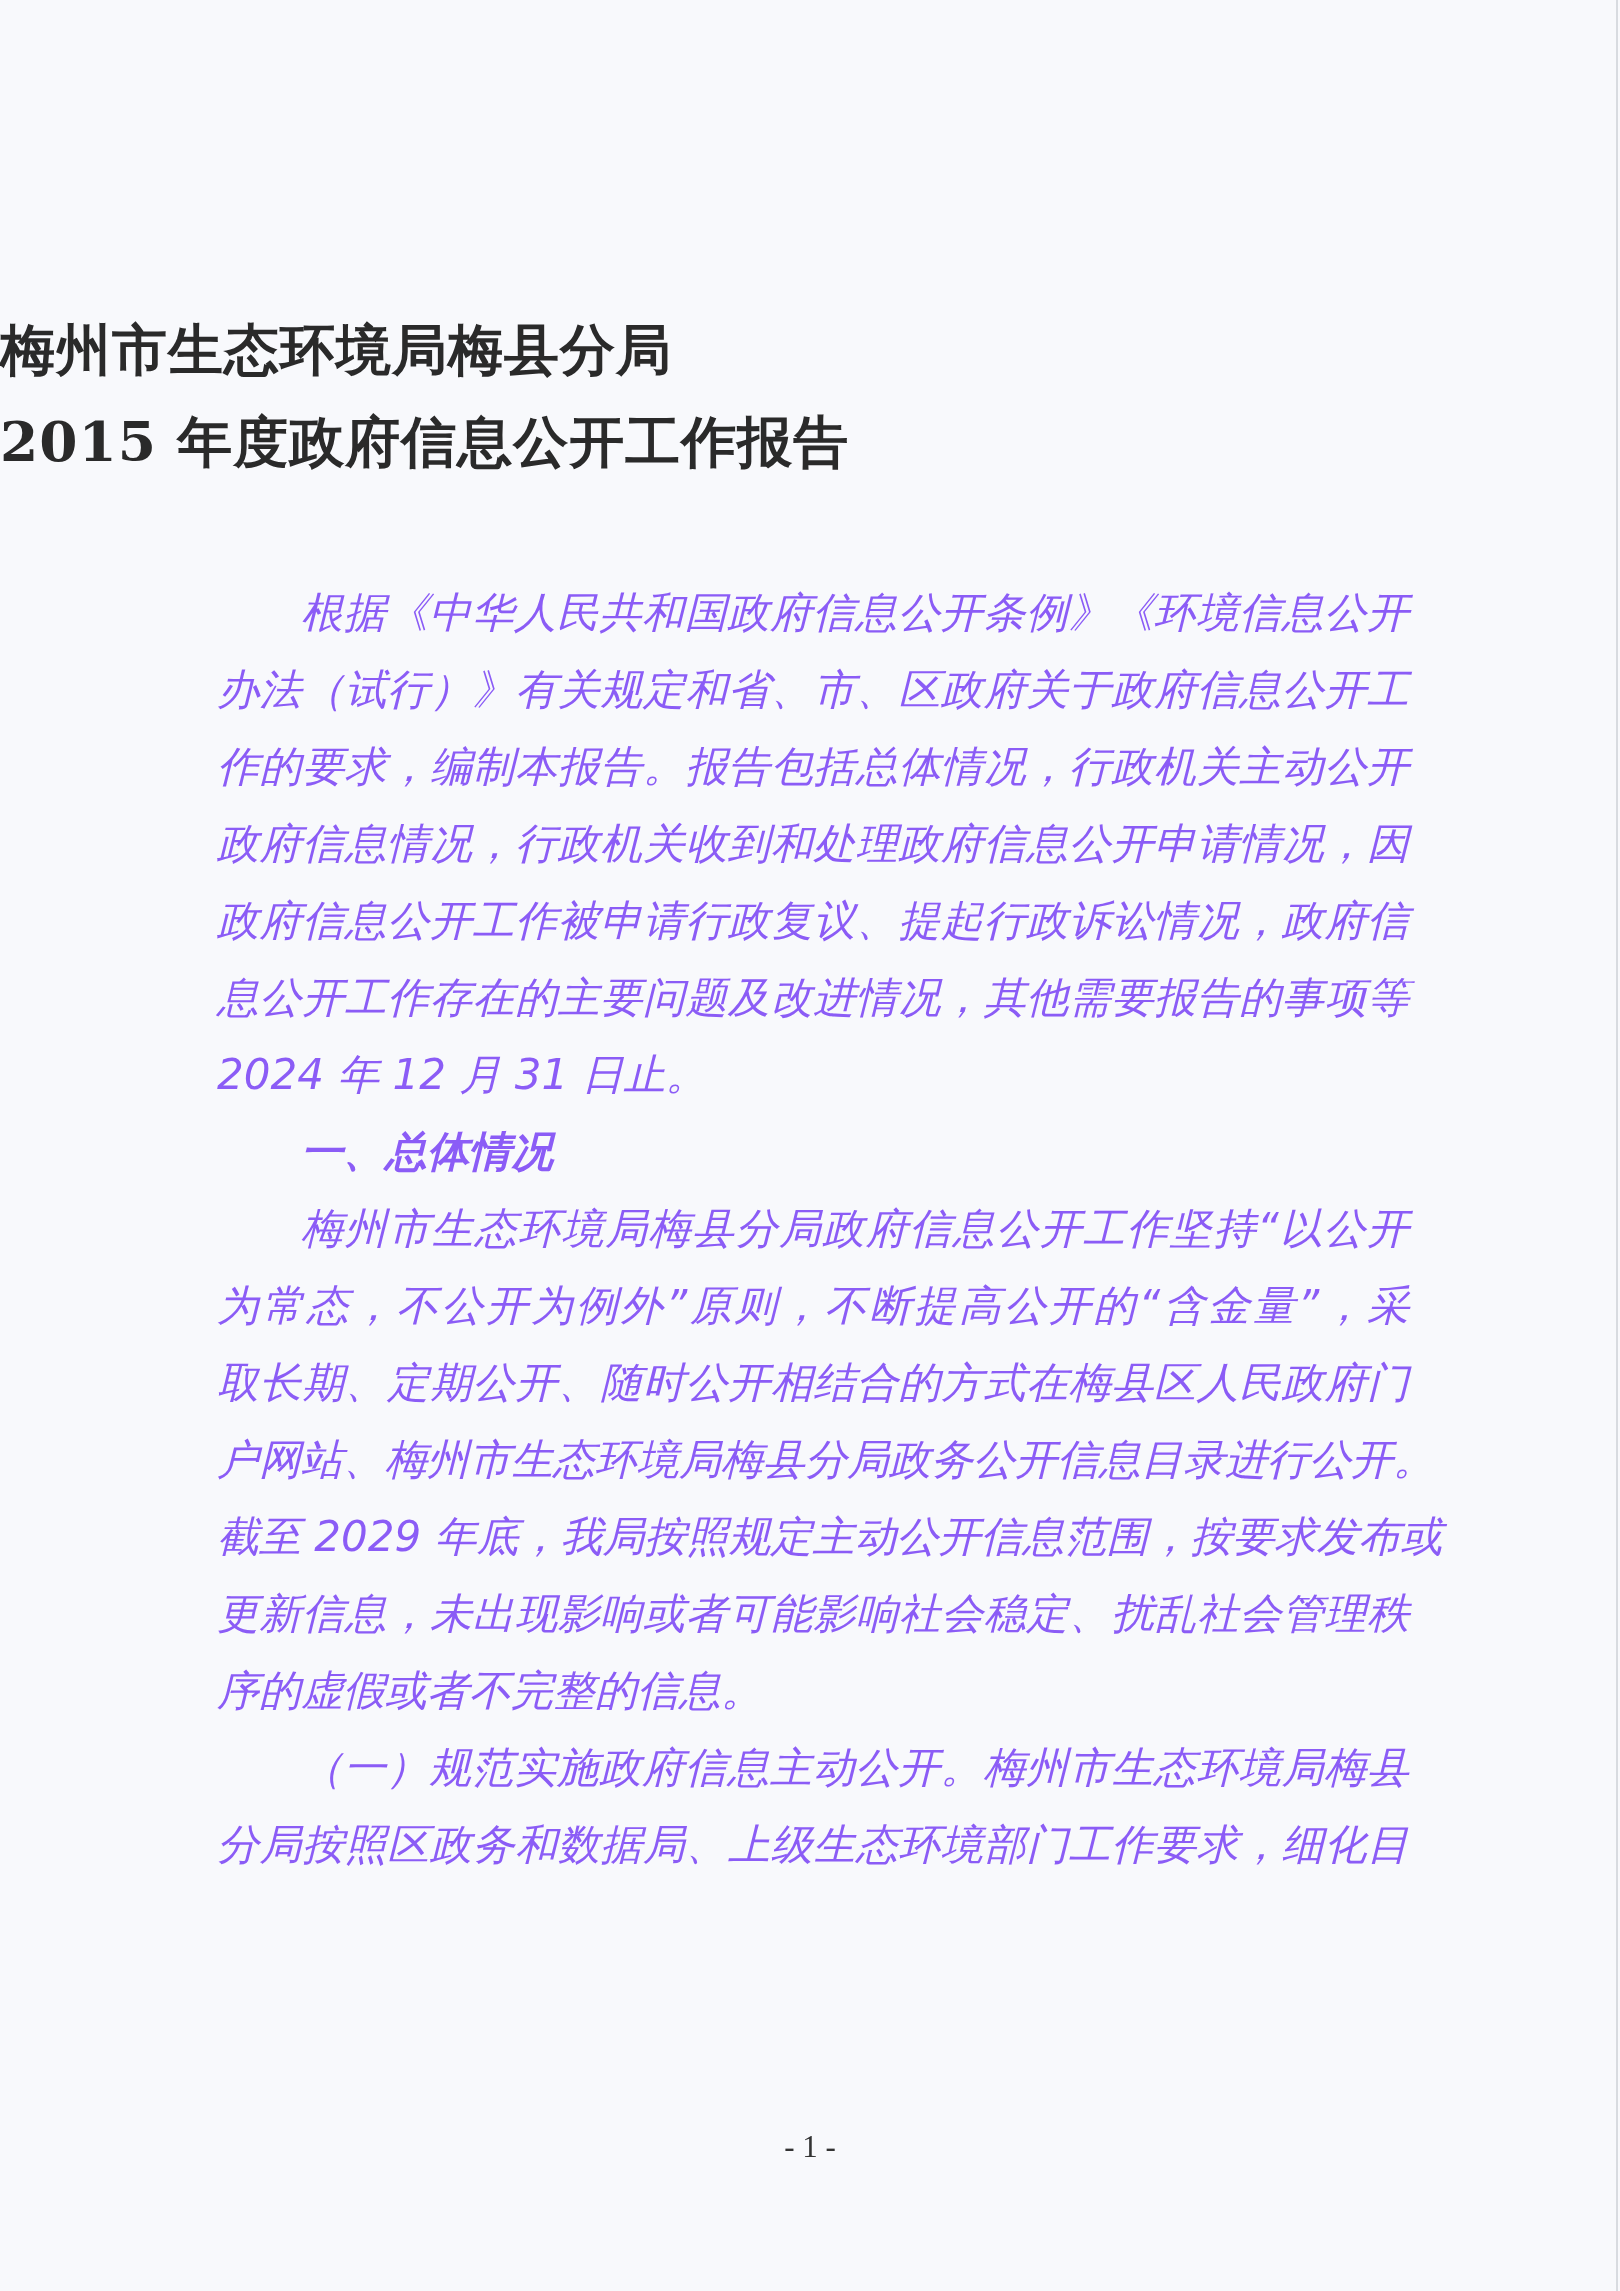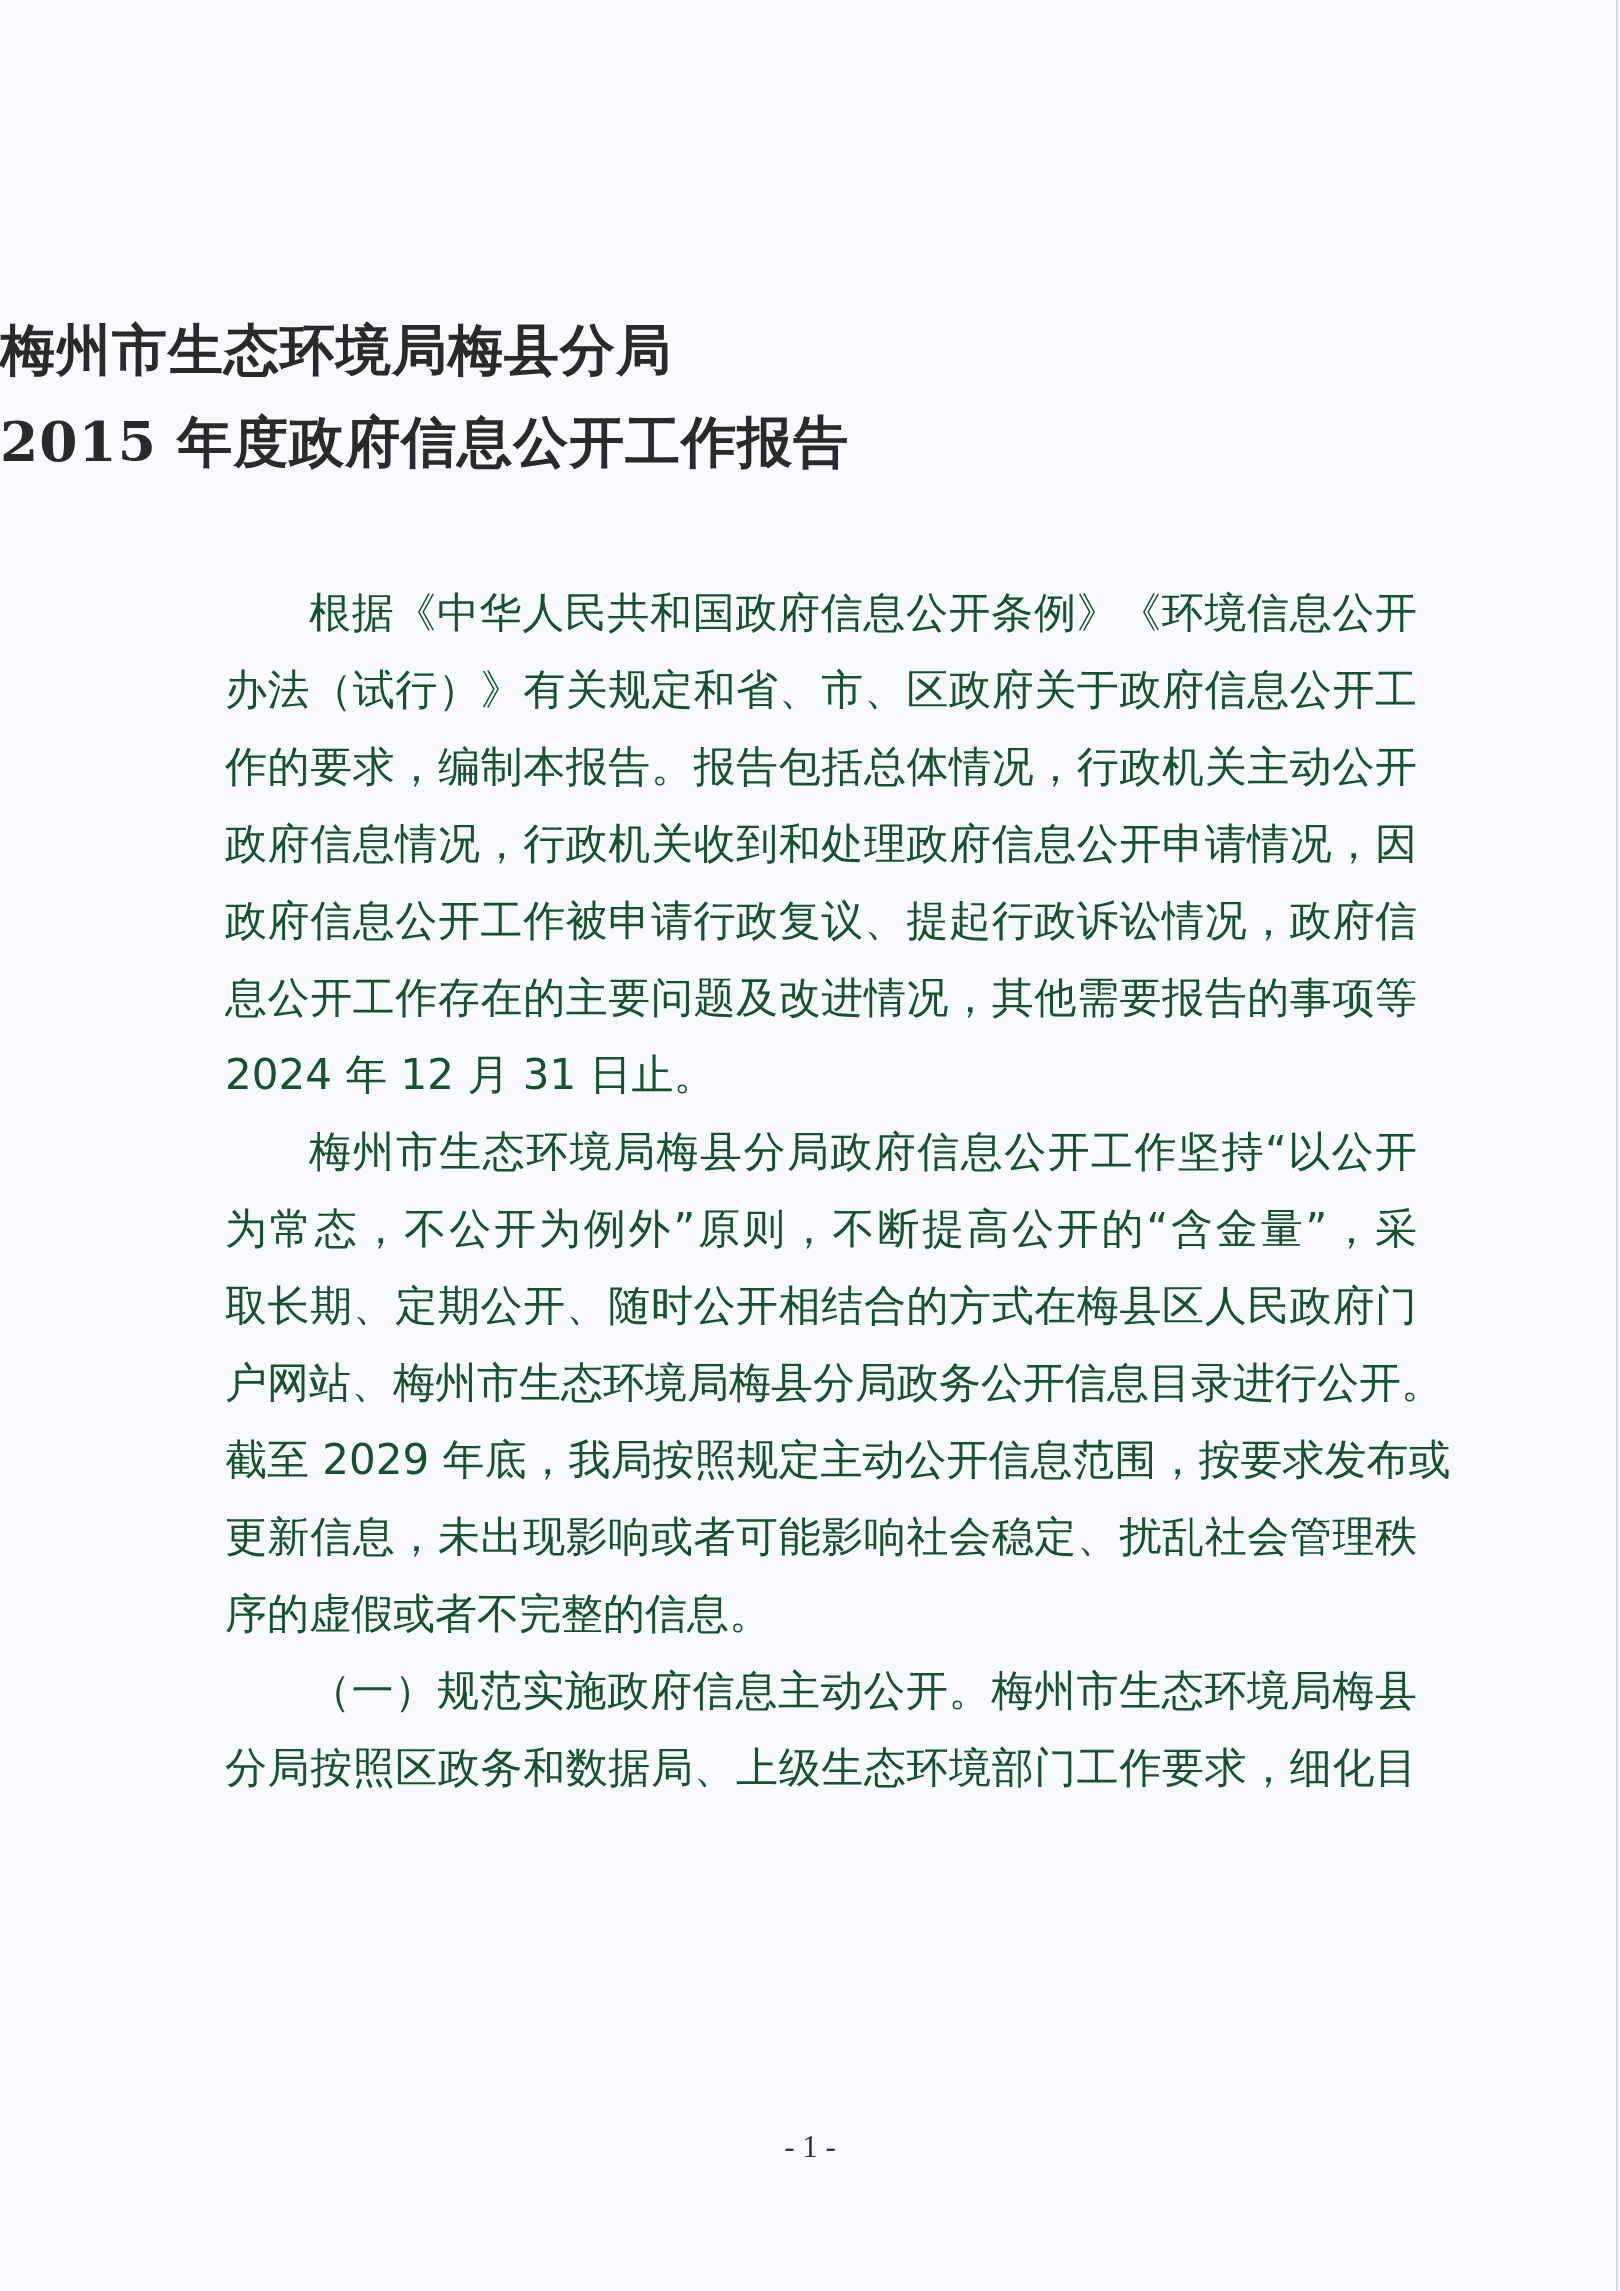--- a/index.html
+++ b/index.html
@@ -11,23 +11,23 @@
   .edge { position:absolute; right:2px; top:0; width:2px; height:2292px; background:#d8dbe0; }
   .title {
     position:absolute; left:0; width:1620px; text-align:left;
     font-family:"DejaVu Serif","Liberation Serif",serif;
     font-weight:bold; font-size:55px; line-height:63px; color:#2a2a2a;
     letter-spacing:1px;
   }
   .t1 { top:318px; }
   .t2 { top:410px; }
   .body {
-    position:absolute; left:225px; top:574px; width:1192px;
+    position:absolute; left:217px; top:574px; width:1192px;
     font-family:"DejaVu Sans","Liberation Sans",sans-serif;
-    font-size:42px; line-height:77px; color:#14532d;
+    font-size:42px; line-height:77px; color:#8b5cf6;font-style:italic;
   }
   .body p { margin:0; }
   .line { display:block; white-space:nowrap; text-align:justify; text-align-last:justify; height:77px; }
   .line.last { text-align-last:left; }
   .indent { padding-left:84px; }
   .heading { font-weight:bold; padding-left:84px; display:block; height:77px; }
   .pagenum {
     position:absolute; top:2129px; left:0; width:1620px; text-align:center;
     font-family:"Liberation Serif","DejaVu Serif",serif; font-size:31px; color:#333;
   }
@@ -44,20 +44,23 @@
   <p>
     <span class="line indent">根据《中华人民共和国政府信息公开条例》《环境信息公开</span>
     <span class="line">办法（试行）》有关规定和省、市、区政府关于政府信息公开工</span>
     <span class="line">作的要求，编制本报告。报告包括总体情况，行政机关主动公开</span>
     <span class="line">政府信息情况，行政机关收到和处理政府信息公开申请情况，因</span>
     <span class="line">政府信息公开工作被申请行政复议、提起行政诉讼情况，政府信</span>
     <span class="line">息公开工作存在的主要问题及改进情况，其他需要报告的事项等</span>
     <span class="line last">2024 年 12 月 31 日止。</span>
   </p>
   <p>
+    <span class="heading">一、总体情况</span>
+  </p>
+  <p>
     <span class="line indent">梅州市生态环境局梅县分局政府信息公开工作坚持“以公开</span>
     <span class="line">为常态，不公开为例外”原则，不断提高公开的“含金量”，采</span>
     <span class="line">取长期、定期公开、随时公开相结合的方式在梅县区人民政府门</span>
     <span class="line">户网站、梅州市生态环境局梅县分局政务公开信息目录进行公开。</span>
     <span class="line">截至 2029 年底，我局按照规定主动公开信息范围，按要求发布或</span>
     <span class="line">更新信息，未出现影响或者可能影响社会稳定、扰乱社会管理秩</span>
     <span class="line last">序的虚假或者不完整的信息。</span>
   </p>
   <p>
     <span class="line indent">（一）规范实施政府信息主动公开。梅州市生态环境局梅县</span>

